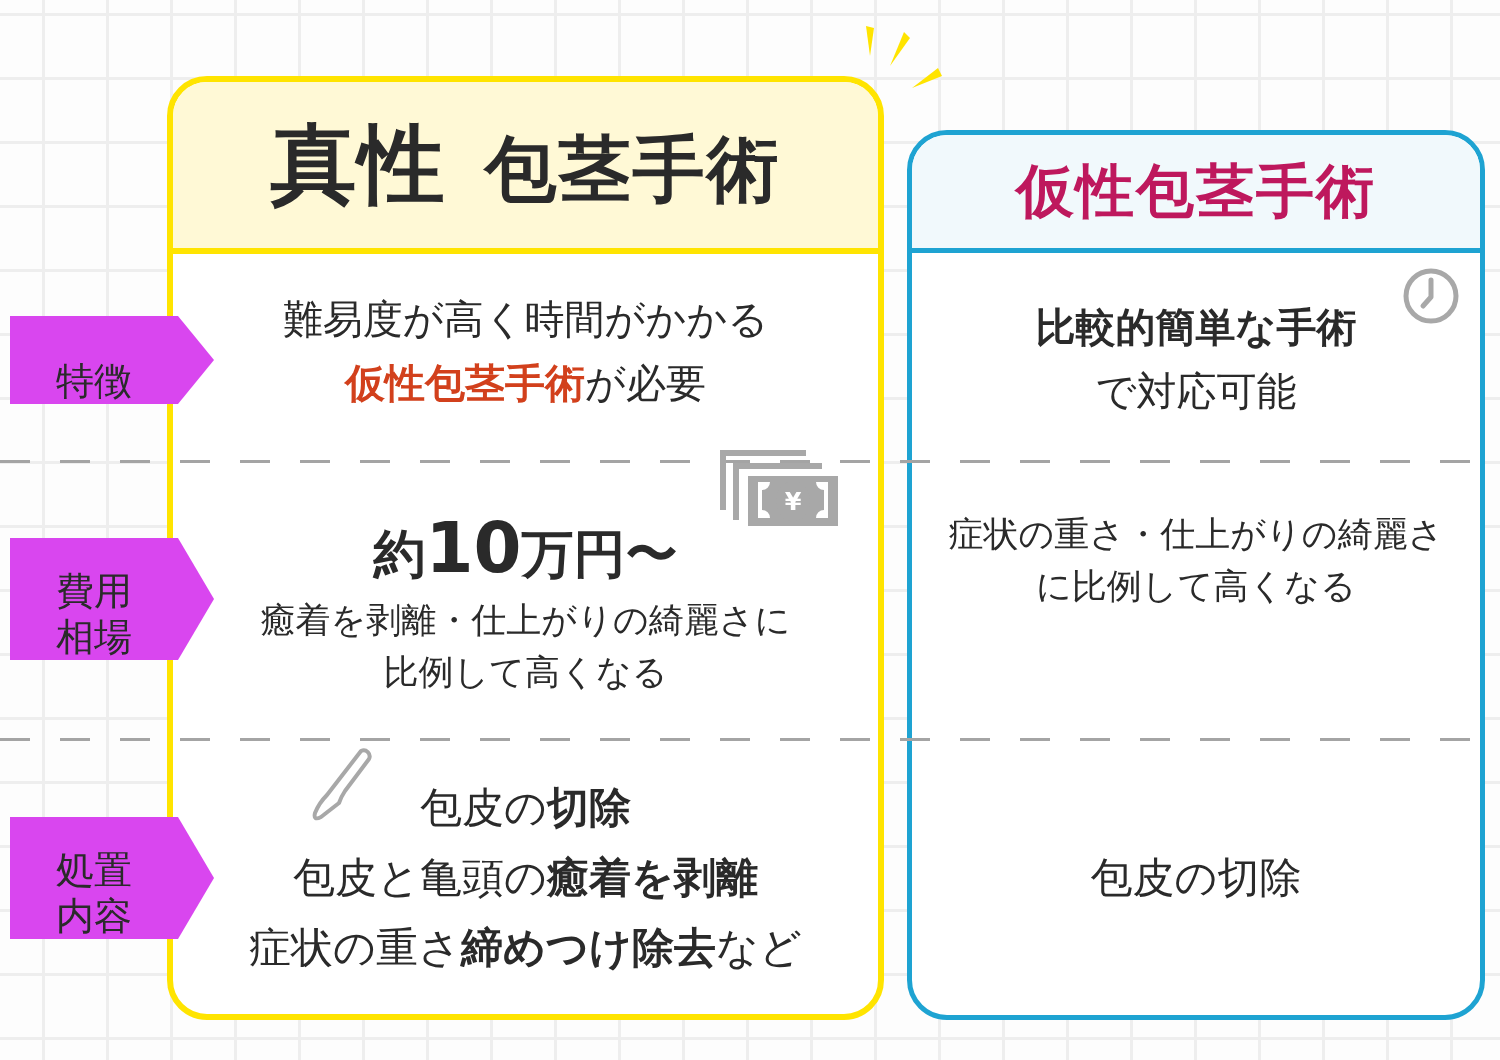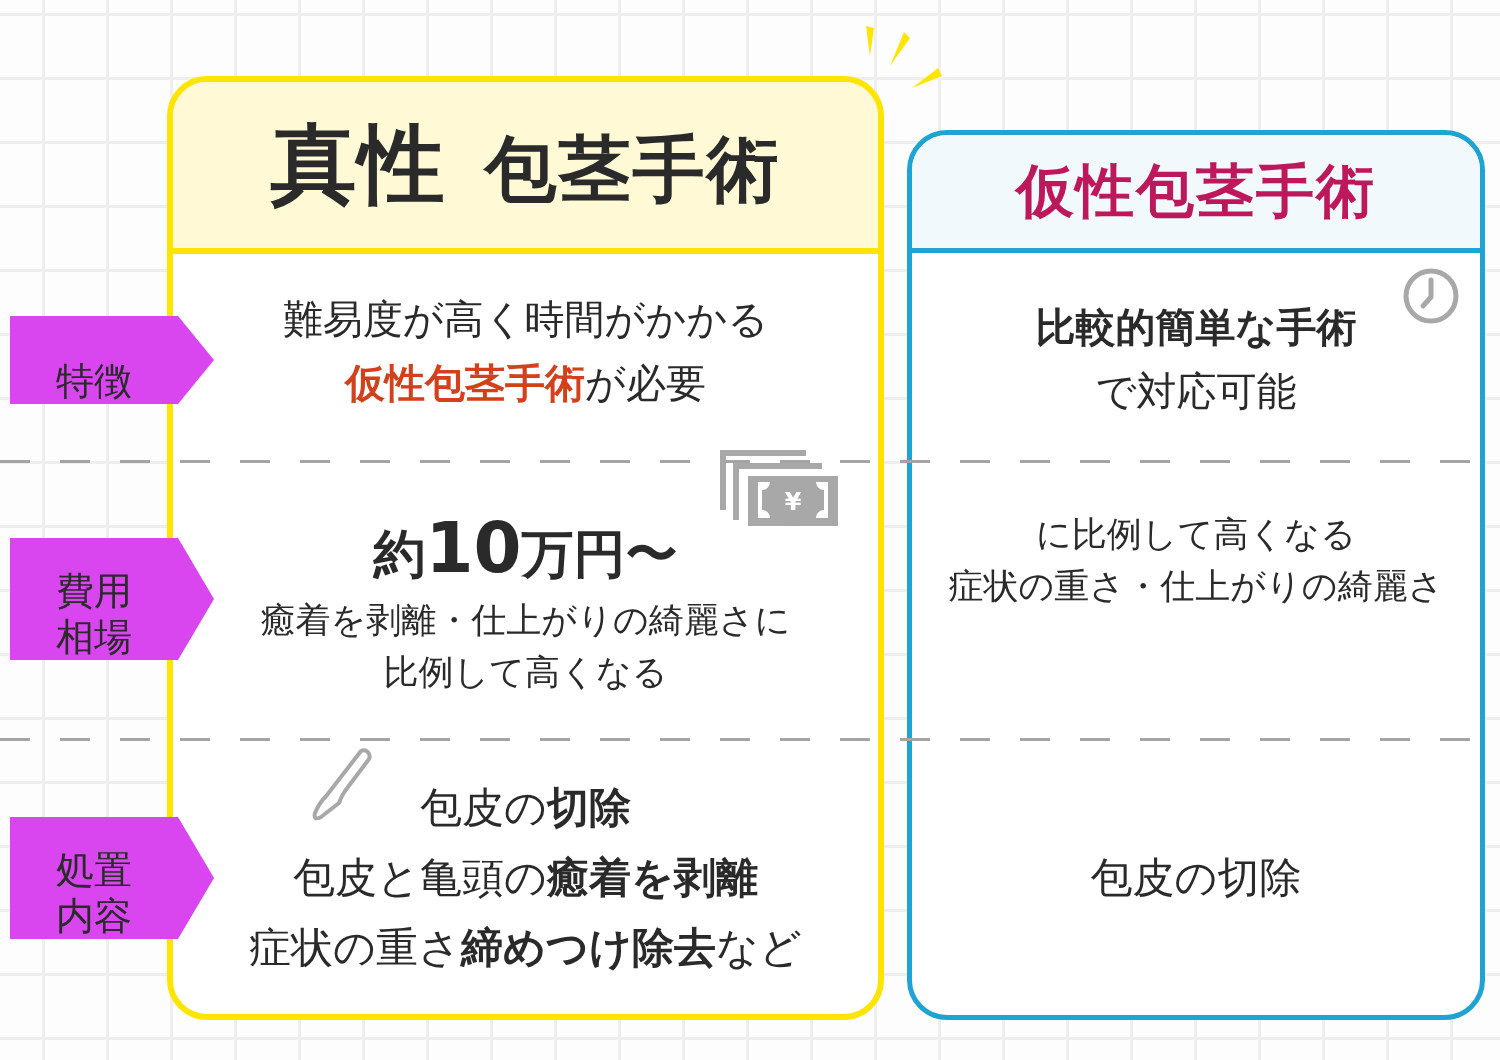--- a/index.html
+++ b/index.html
@@ -155,22 +155,22 @@
 
 <div class="cell" style="left:173px; width:705px; top:508px;">
   <span class="line price">
     <span>約</span><span class="num">10</span><span>万円〜</span>
   </span>
   <span class="line t36">癒着を剥離・仕上がりの綺麗さに</span>
   <span class="line t36">比例して高くなる</span>
 </div>
 
 <div class="cell" style="left:912px; width:568px; top:508px;">
+  <span class="line t36">症状の重さ・仕上がりの綺麗さ</span>
   <span class="line t36">に比例して高くなる</span>
-  <span class="line t36">症状の重さ・仕上がりの綺麗さ</span>
 </div>
 
 <svg class="abs" style="left:305px; top:745px;" width="70" height="80" viewBox="0 0 70 80">
   <path d="M56,6 a6,6 0 0 1 8,8 L40,46 Q36,52 34,58 L16,72 Q8,76 10,68 Q14,58 22,50 Z" fill="none" stroke="#a8a8a8" stroke-width="4" stroke-linejoin="round"></path>
 </svg>
 
 <div class="cell t42" style="left:173px; width:705px; top:773px;">
   <span class="line"><span>包皮の</span><span class="b">切除</span></span>
   <span class="line"><span>包皮と亀頭の</span><span class="b">癒着を剥離</span></span>
   <span class="line"><span>症状の重さ</span><span class="b">締めつけ除去</span><span>など</span></span>

